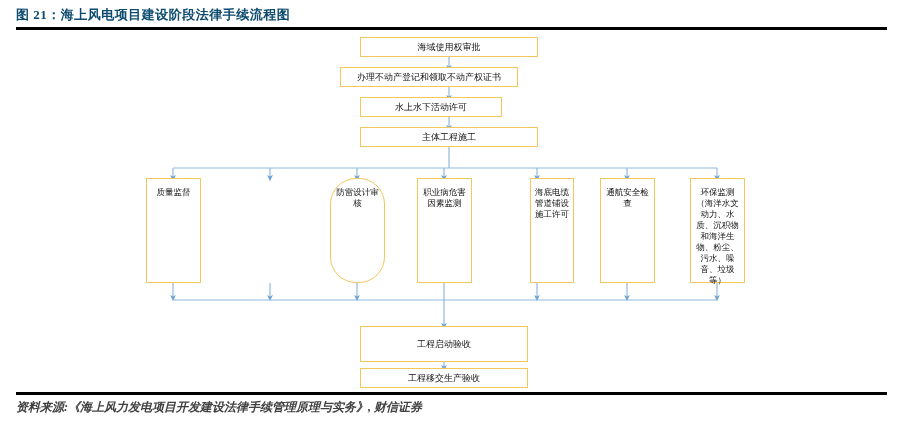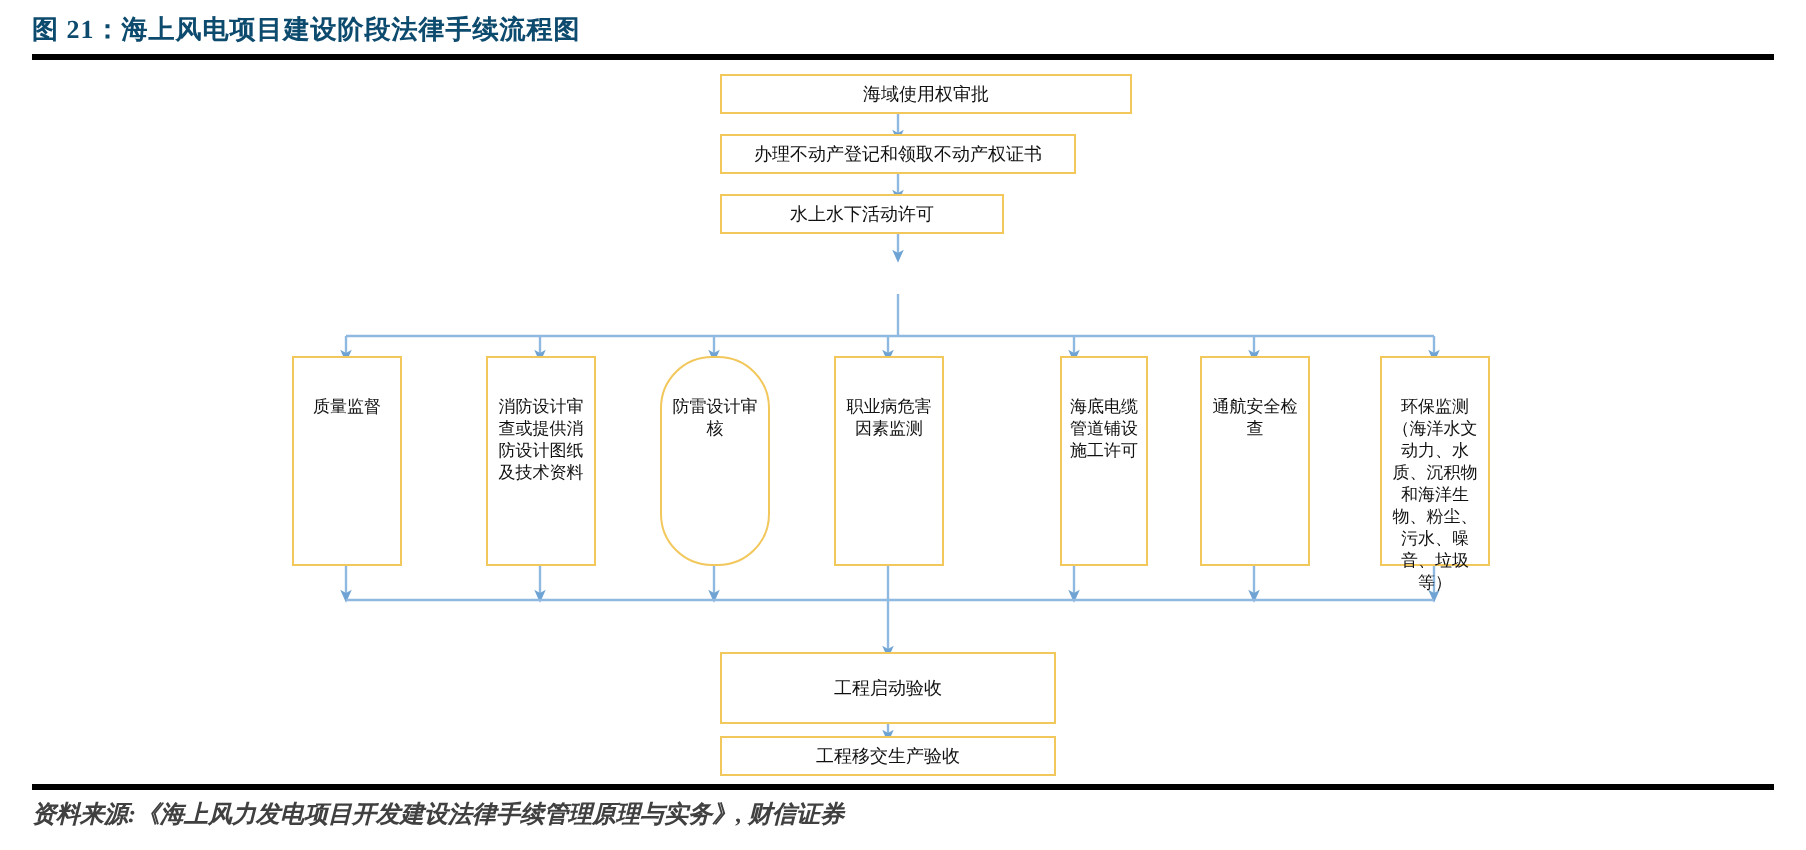--- a/index.html
+++ b/index.html
@@ -32,21 +32,21 @@
   .canvas{position:absolute;left:0;top:30px;width:903px;height:360px;}
   svg.wires{position:absolute;left:0;top:0;width:903px;height:360px;}
 
   .node{
     position:absolute;box-sizing:border-box;
     background:#ffffff;border:1px solid #F2C75C;
     display:flex;align-items:flex-start;justify-content:center;
     text-align:center;color:#111;
     font-size:8.5px;line-height:11px;
     font-family:"Liberation Sans","DejaVu Sans",sans-serif;
-    padding-top:19px;
+    padding-top:8px;
   }
   .node.trunk{
     align-items:center;padding-top:0;
     font-size:9px;line-height:12px;
   }
   .node span{display:block;padding:0 3px;}
 </style>
 </head>
 <body>
 
@@ -92,35 +92,35 @@
         <line x1="717" y1="253" x2="717" y2="268" marker-end="url(#ar)"></line>
 
         <line x1="173" y1="270" x2="717" y2="270"></line>
 
         <line x1="444" y1="270" x2="444" y2="296" marker-end="url(#ar)"></line>
 
         <line x1="444" y1="316" x2="444" y2="338" marker-end="url(#ar)"></line>
       </g>
     </svg>
 
-    <div class="node trunk" style="left:360px;top:7px;width:206px;height:20px;">
+    <div class="node trunk" style="left:360px;top:7px;width:178px;height:20px;">
       <span>海域使用权审批</span>
     </div>
-    <div class="node trunk" style="left:360px;top:37px;width:178px;height:20px;">
+    <div class="node trunk" style="left:340px;top:37px;width:178px;height:20px;">
       <span>办理不动产登记和领取不动产权证书</span>
     </div>
     <div class="node trunk" style="left:360px;top:67px;width:142px;height:20px;">
       <span>水上水下活动许可</span>
     </div>
+    <div class="node trunk" style="left:360px;top:97px;width:178px;height:20px;">
+      <span>主体工程施工</span>
+    </div>
 
     <div class="node" style="left:146px;top:148px;width:55px;height:105px;">
       <span>质量监督</span>
-    </div>
-    <div class="node" style="left:243px;top:148px;width:55px;height:105px;">
-      <span>消防设计审查或提供消防设计图纸及技术资料</span>
     </div>
     <div class="node" style="left:330px;top:148px;width:55px;height:105px;border-radius:26px;">
       <span>防雷设计审核</span>
     </div>
     <div class="node" style="left:417px;top:148px;width:55px;height:105px;">
       <span>职业病危害因素监测</span>
     </div>
     <div class="node" style="left:530px;top:148px;width:44px;height:105px;">
       <span>海底电缆管道铺设施工许可</span>
     </div>

